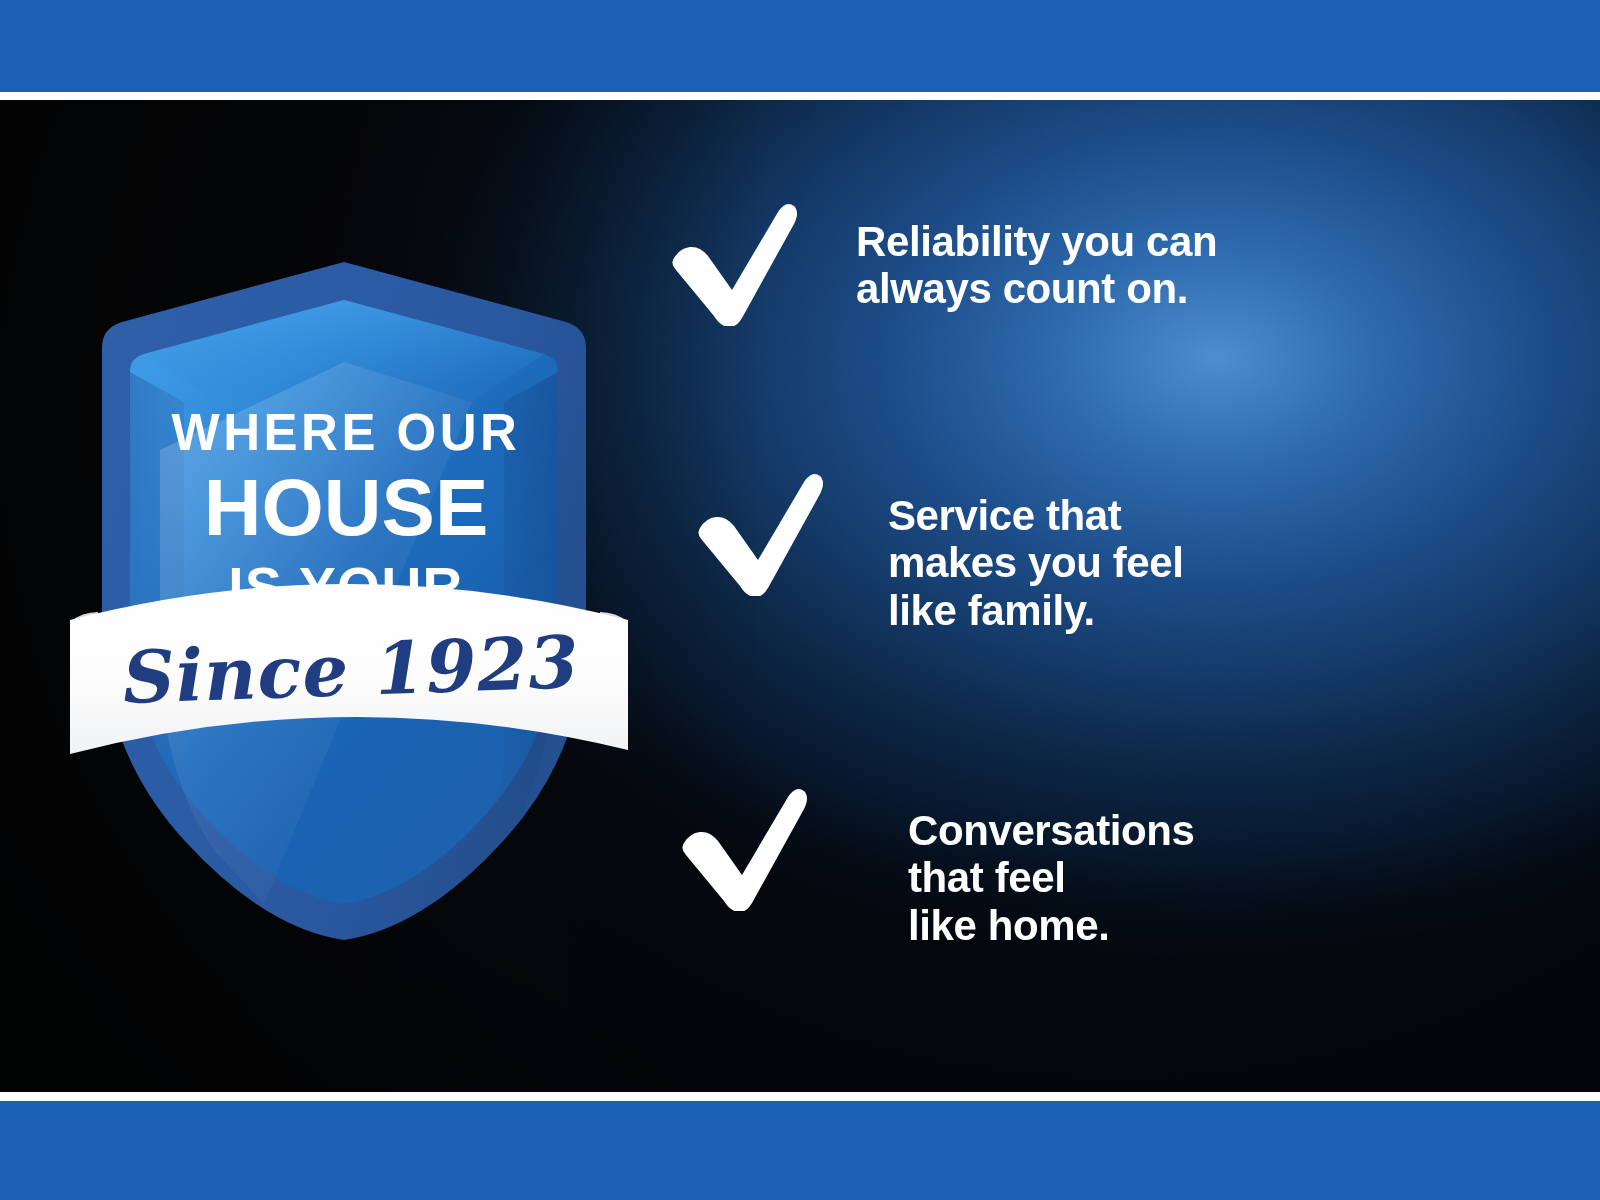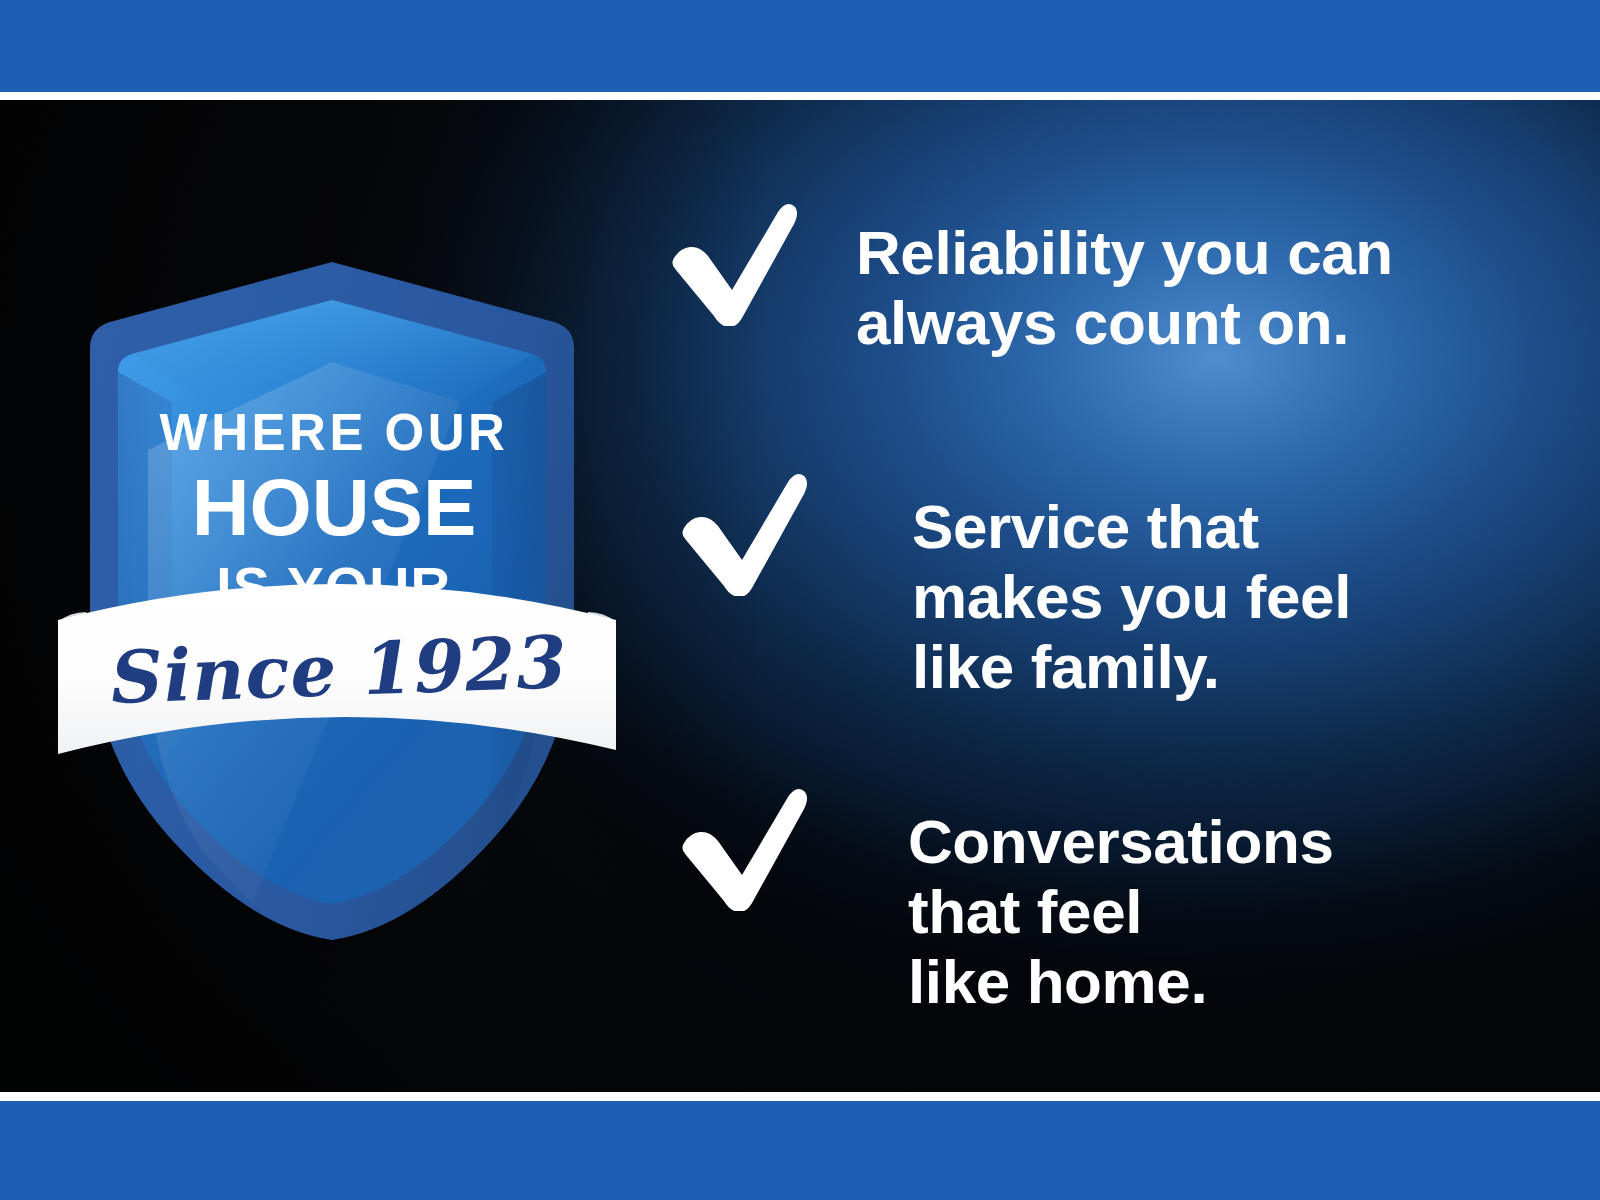--- a/index.html
+++ b/index.html
@@ -83,21 +83,21 @@
       repeating-linear-gradient(0deg,   rgba(255,255,255,0.11) 0px, rgba(0,0,0,0.11) 1px, rgba(255,255,255,0.07) 2px, rgba(0,0,0,0.05) 3px),
       repeating-linear-gradient(90deg,  rgba(255,255,255,0.10) 0px, rgba(0,0,0,0.12) 1px, rgba(255,255,255,0.05) 2px, rgba(0,0,0,0.09) 3px),
       repeating-linear-gradient(53deg,  rgba(255,255,255,0.07) 0px, rgba(0,0,0,0.08) 1px, rgba(255,255,255,0.04) 2px),
       repeating-linear-gradient(127deg, rgba(255,255,255,0.06) 0px, rgba(0,0,0,0.07) 1px, rgba(255,255,255,0.03) 2px);
     background-size: 3px 3px, 3px 3px, 5px 5px, 7px 7px;
   }
 
   
   .badge {
     position: absolute;
-    left: 52px;
+    left: 64px;
     top: 150px;
     width: 570px;
     height: 810px;
   }
   .badge svg { display: block; }
 
   .shield-line {
     fill: #ffffff;
     font-family: "Liberation Sans", sans-serif;
     font-weight: 700;
@@ -124,37 +124,37 @@
     left: 660px;
     top: 196px;
     width: 880px;
   }
   .benefit {
     position: absolute;
     display: flex;
     align-items: flex-start;
   }
   .benefit-1 { top: 0px;   left: 0px; }
-  .benefit-2 { top: 270px; left: 0px; gap: 40px; }
+  .benefit-2 { top: 270px; left: 16px; }
   .benefit-3 { top: 585px; left: 0px; gap: 36px; }
 
   .check-icon {
     flex: 0 0 auto;
     width: 150px;
     height: 130px;
     margin-right: 4px;
   }
   .benefit-2 .check-icon,
   .benefit-3 .check-icon { margin-left: 10px; }
 
   .benefit-text {
     color: #ffffff;
     font-family: "Liberation Sans", sans-serif;
     font-weight: 700;
-    font-size: 62px;
+    font-size: 42px;
     line-height: 1.13;
     letter-spacing: -0.4px;
     white-space: pre-line;
     padding-top: 22px;
   }
   .benefit-1 .benefit-text { margin-left: 42px; }
   .benefit-2 .benefit-text { margin-left: 48px; padding-top: 26px; }
   .benefit-3 .benefit-text { margin-left: 48px; padding-top: 26px; }
 </style>
 </head>

